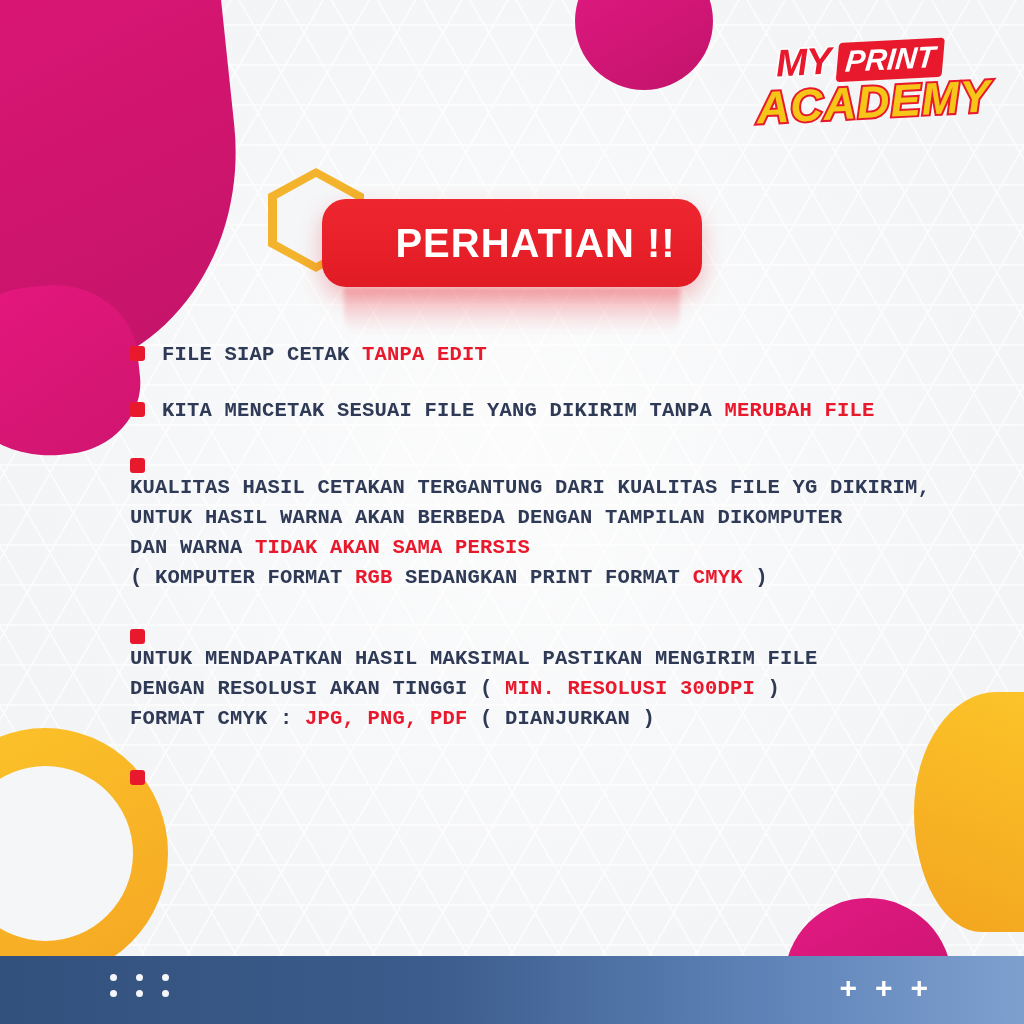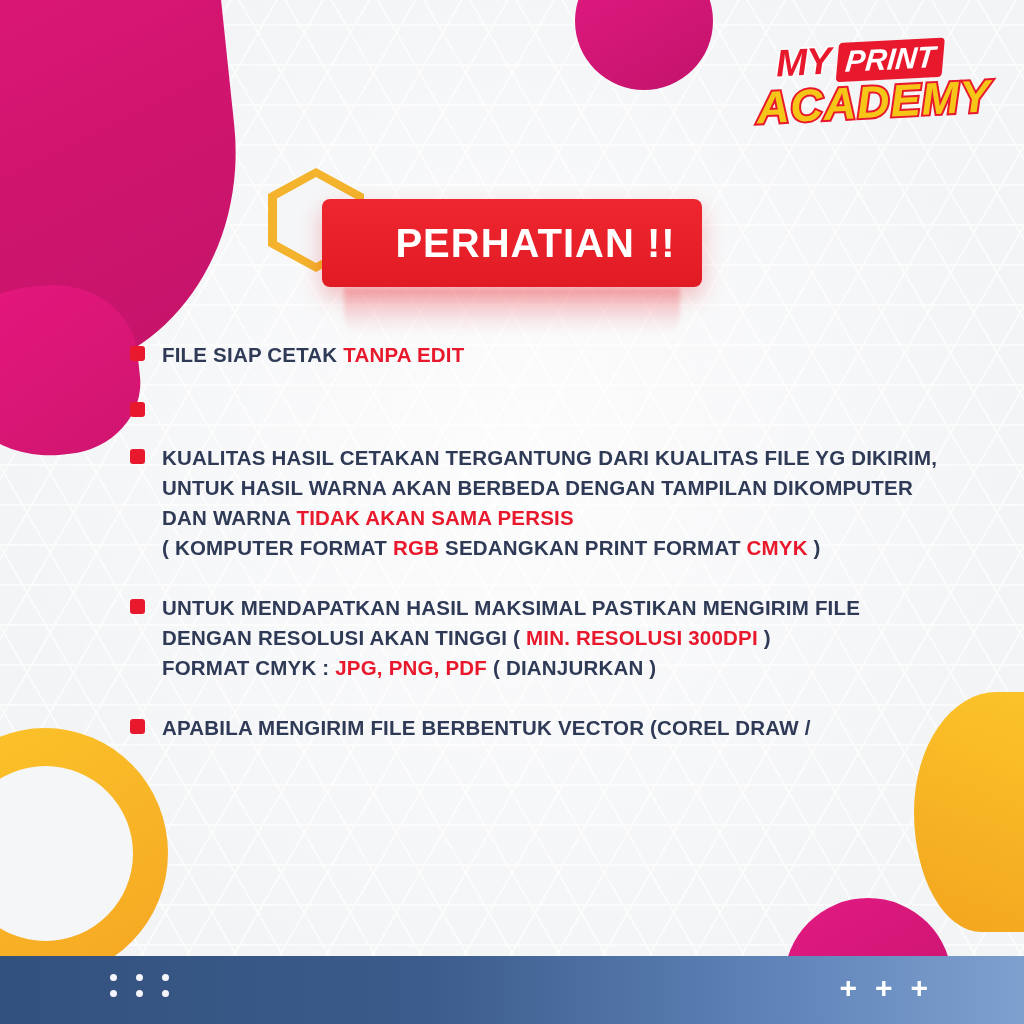--- a/index.html
+++ b/index.html
@@ -137,62 +137,63 @@
     -webkit-text-stroke: 4px #e8192c;
     paint-order: stroke fill;
     letter-spacing: 1px;
   }
 
   
   .banner {
     position: absolute; left: 322px; top: 199px;
     width: 380px; height: 88px;
     background: linear-gradient(180deg, #ee2630 0%, #e11b24 100%);
-    border-radius: 8px;
+    border-radius: 24px;
     display: flex; align-items: center; justify-content: center;
     box-shadow: 0 10px 22px rgba(225,27,36,.28);
     padding-left: 47px;
   }
   .banner span {
     color: #ffffff; font-size: 40px; font-weight: 800;
     letter-spacing: 1px;
   }
   .banner-reflection {
     position: absolute; left: 344px; top: 288px;
     width: 336px; height: 46px;
     background: linear-gradient(180deg, rgba(238,38,48,.28), rgba(238,38,48,0));
     border-radius: 0 0 18px 18px;
     filter: blur(2px);
   }
 
   
   .list {
     position: absolute; left: 130px; top: 340px;
     width: 840px;
+    font-family: Liberation Mono, monospace;
   }
   .item {
     display: flex; align-items: flex-start;
     margin-bottom: 26px;
   }
   .bullet {
     flex: 0 0 auto;
     width: 15px; height: 15px; border-radius: 3px;
     background: #e8192c;
     margin-top: 6px; margin-right: 17px;
   }
   .lines { font-size: 0; }
   .line {
     font-size: 20.5px; font-weight: 700; color: #2f3a56;
     letter-spacing: .2px; line-height: 30px;
     white-space: nowrap;
   }
   .line .hl { color: #e8192c; }
   .line .plain { color: #2f3a56; }
 
-  .item.big { margin-bottom: 30px; }
+  .item.big { margin-bottom: 30px; flex-direction: column; }
 </style>
 </head>
 <body>
 
 <div id="poster">
 
   <div class="hex-bg"></div>
   <div class="hex-wash"></div>
 
   <div class="blob-pink-tl"></div>
@@ -217,20 +218,23 @@
 
   <div class="list" id="list">
       <div class="item">
         <div class="bullet"></div>
         <div class="lines">
           <div class="line"><span class="plain">FILE SIAP CETAK </span><span class="hl">TANPA EDIT</span></div>
         </div>
       </div>
       <div class="item">
         <div class="bullet"></div>
+        <div class="lines">
+          <div class="line"><span class="plain">KITA MENCETAK SESUAI FILE YANG DIKIRIM TANPA </span><span class="hl">MERUBAH FILE</span></div>
+        </div>
       </div>
       <div class="item big">
         <div class="bullet"></div>
         <div class="lines">
           <div class="line"><span class="plain">KUALITAS HASIL CETAKAN TERGANTUNG DARI KUALITAS FILE YG DIKIRIM,</span></div>
           <div class="line"><span class="plain">UNTUK HASIL WARNA AKAN BERBEDA DENGAN TAMPILAN DIKOMPUTER</span></div>
           <div class="line"><span class="plain">DAN WARNA </span><span class="hl">TIDAK AKAN SAMA PERSIS</span></div>
           <div class="line"><span class="plain">( KOMPUTER FORMAT </span><span class="hl">RGB</span><span class="plain"> SEDANGKAN PRINT FORMAT </span><span class="hl">CMYK</span><span class="plain"> )</span></div>
         </div>
       </div>
@@ -238,21 +242,20 @@
         <div class="bullet"></div>
         <div class="lines">
           <div class="line"><span class="plain">UNTUK MENDAPATKAN HASIL MAKSIMAL PASTIKAN MENGIRIM FILE</span></div>
           <div class="line"><span class="plain">DENGAN RESOLUSI AKAN TINGGI ( </span><span class="hl">MIN. RESOLUSI 300DPI</span><span class="plain"> )</span></div>
           <div class="line"><span class="plain">FORMAT CMYK : </span><span class="hl">JPG, PNG, PDF</span><span class="plain"> ( DIANJURKAN )</span></div>
         </div>
       </div>
       <div class="item big">
         <div class="bullet"></div>
         <div class="lines">
-          <div class="line"><span class="plain">APABILA MENGIRIM FILE BERBENTUK VECTOR (COREL DRAW /</span></div>
         </div>
       </div>
     </div>
 
   <div class="bottom-bar">
     <div class="bar-dots" id="bar-dots">
         <i></i>
         <i></i>
         <i></i>
         <i></i>

